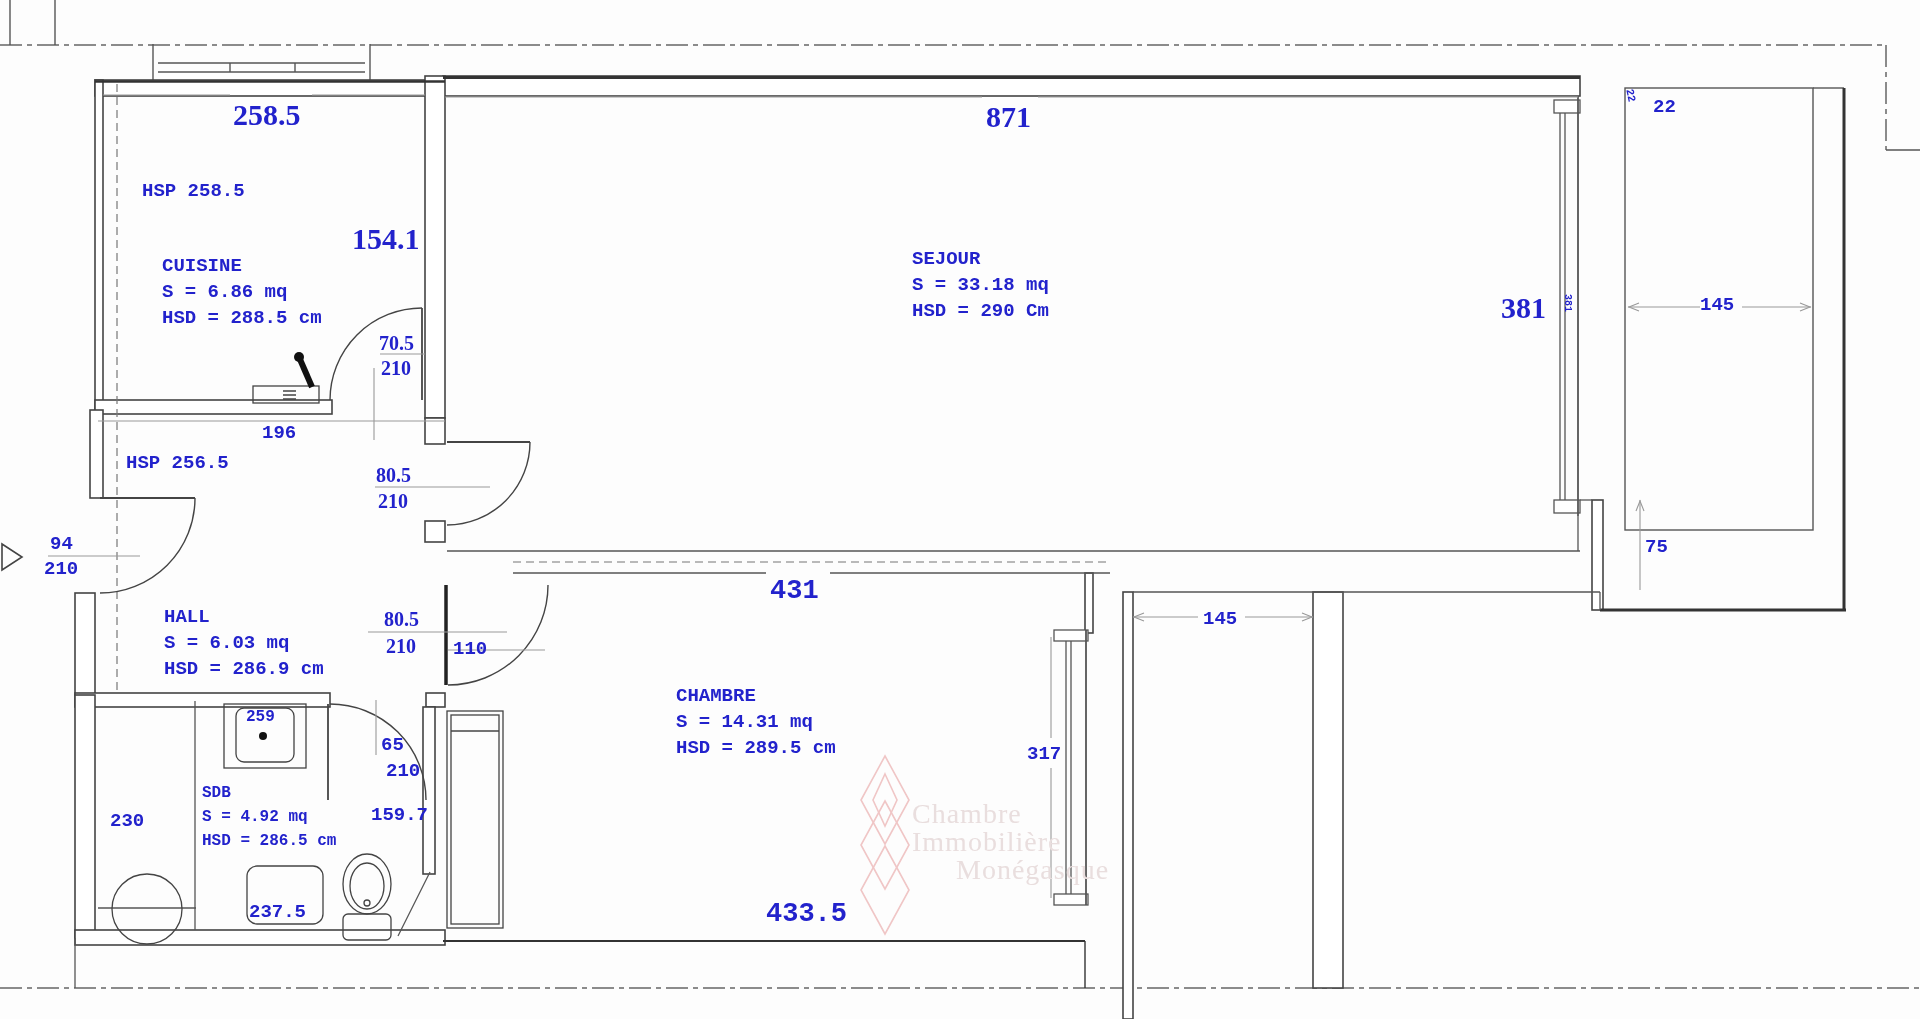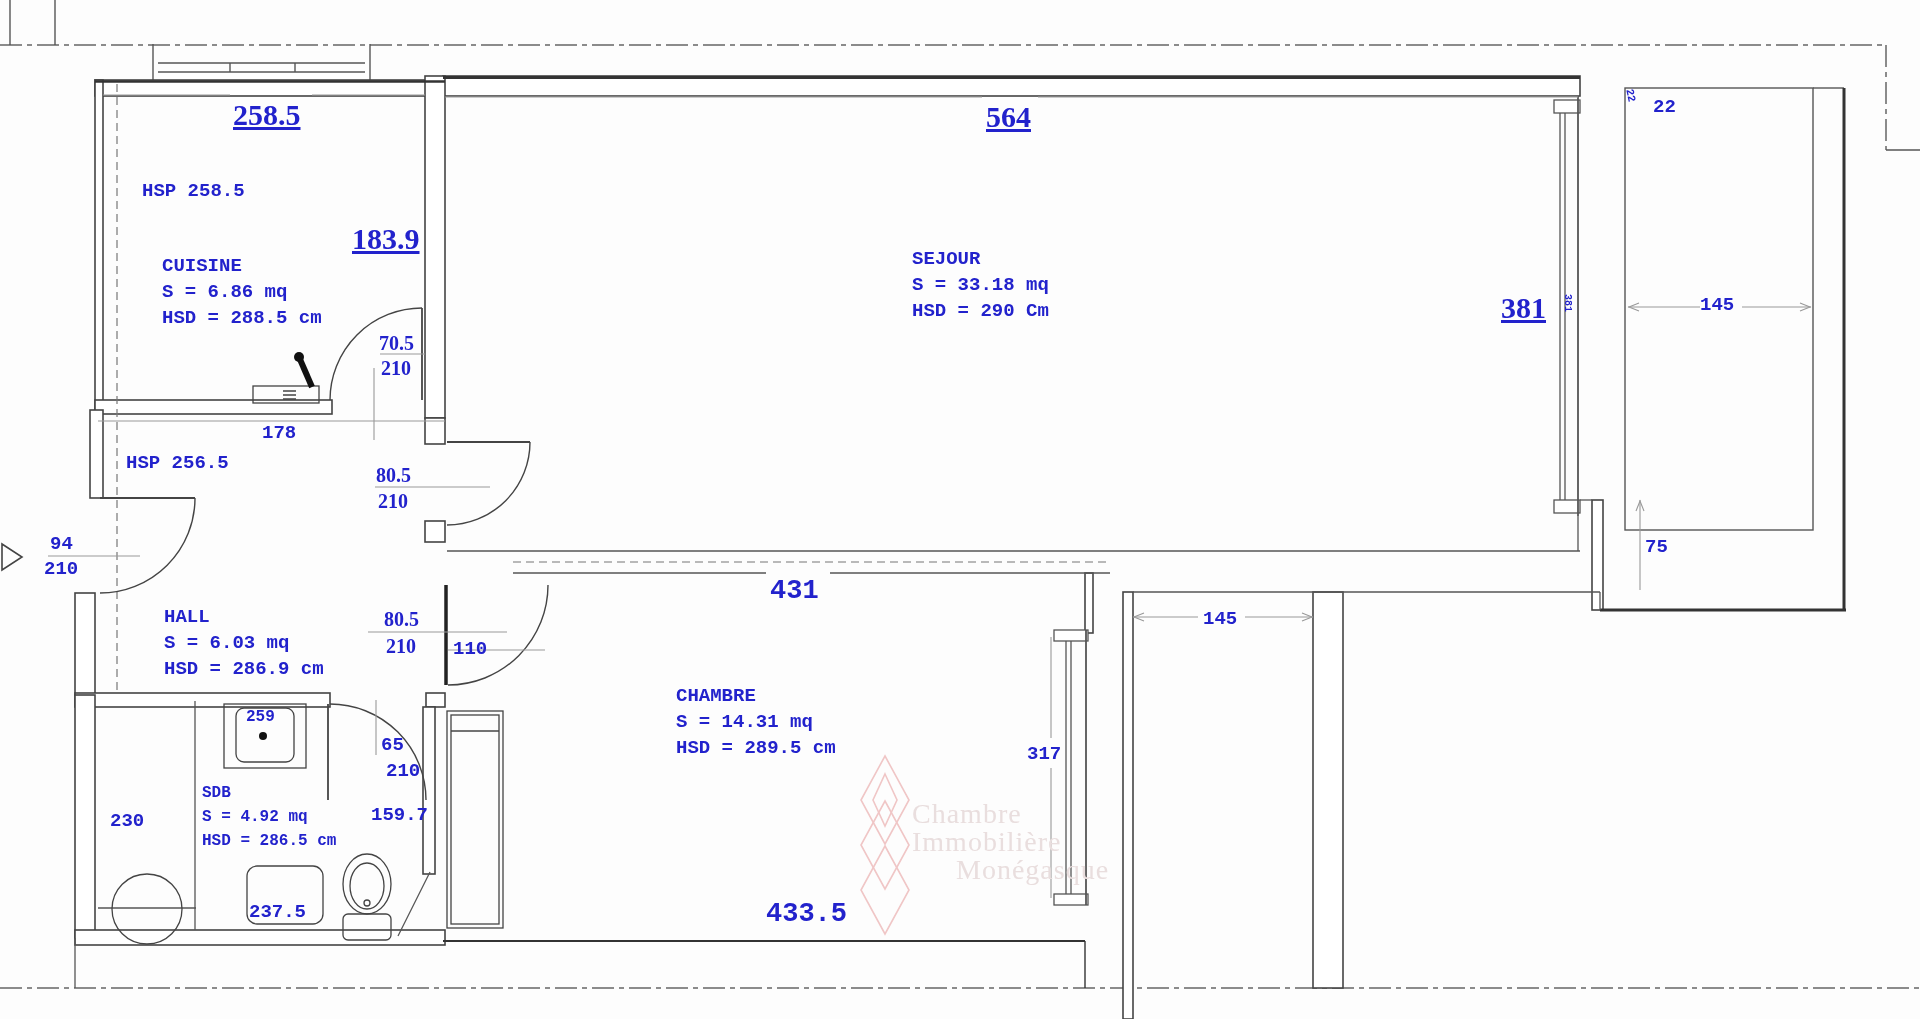--- a/index.html
+++ b/index.html
@@ -4,21 +4,21 @@
 <style>
   html,body{margin:0;padding:0;background:#fff;}
   .plan{position:relative;width:1920px;height:1019px;background:#fdfdfd;overflow:hidden;
         font-family:"Liberation Mono",monospace;}
   .plan svg{position:absolute;left:0;top:0;}
   .lbl{position:absolute;white-space:pre;line-height:1;}
   .blue{color:#2222cc;}
   .mono{font:700 19px "Liberation Mono",monospace;}
   .mono-sm{font:700 16px "Liberation Mono",monospace;}
   .mono-lg{font:700 27px "Liberation Mono",monospace;}
-  .serif-lg{font:600 30px "Liberation Serif",serif;text-decoration:underline;}
+  .serif-lg{font:600 30px "Liberation Serif",serif;}
   .serif-md{font:700 20px "Liberation Serif",serif;}
   .wm{font:400 28px "Liberation Serif",serif;color:#e9dede;letter-spacing:1px;}
   .rot78{transform:rotate(78deg);transform-origin:left top;font-size:11px;}
   .rot90{transform:rotate(90deg);transform-origin:left top;font-size:10px;}
 </style>
 </head>
 <body>
 
 <div class="plan">
 
@@ -174,26 +174,26 @@
 
   <g stroke="#f0c6c6" stroke-width="1.6" fill="none">
     <path d="M885,756 L909,800 L885,844 L861,800 Z"></path>
     <path d="M885,801 L909,845 L885,889 L861,845 Z"></path>
     <path d="M885,846 L909,890 L885,934 L861,890 Z"></path>
     <path d="M885,774 L897,800 L885,826 L873,800 Z"></path>
   </g>
 </svg>
 
 <span class="lbl blue serif-lg" style="left:233px;top:98px">258.5</span>
-<span class="lbl blue serif-lg" style="left:352px;top:222px">183.9</span>
-<span class="lbl blue serif-lg" style="left:986px;top:100px">564</span>
+<span class="lbl blue serif-lg" style="left:352px;top:222px">154.1</span>
+<span class="lbl blue serif-lg" style="left:986px;top:100px">871</span>
 <span class="lbl blue serif-lg" style="left:1501px;top:291px">381</span>
 <span class="lbl blue rot90" style="left:1572px;top:294px;font-family:'Liberation Mono',monospace;font-weight:700">381</span>
 
-<span class="lbl blue mono" style="left:262px;top:422px">178</span>
+<span class="lbl blue mono" style="left:262px;top:422px">196</span>
 <span class="lbl blue mono-lg" style="left:770px;top:576px">431</span>
 <span class="lbl blue mono-lg" style="left:766px;top:899px">433.5</span>
 <span class="lbl blue mono" style="left:1027px;top:743px">317</span>
 <span class="lbl blue mono" style="left:1203px;top:608px">145</span>
 <span class="lbl blue mono" style="left:1700px;top:294px">145</span>
 <span class="lbl blue mono" style="left:1653px;top:96px">22</span>
 <span class="lbl blue rot78" style="left:1634px;top:88px;font-family:'Liberation Mono',monospace;font-weight:700">22</span>
 <span class="lbl blue mono" style="left:1645px;top:536px">75</span>
 
 <span class="lbl blue mono" style="left:50px;top:533px">94</span>

